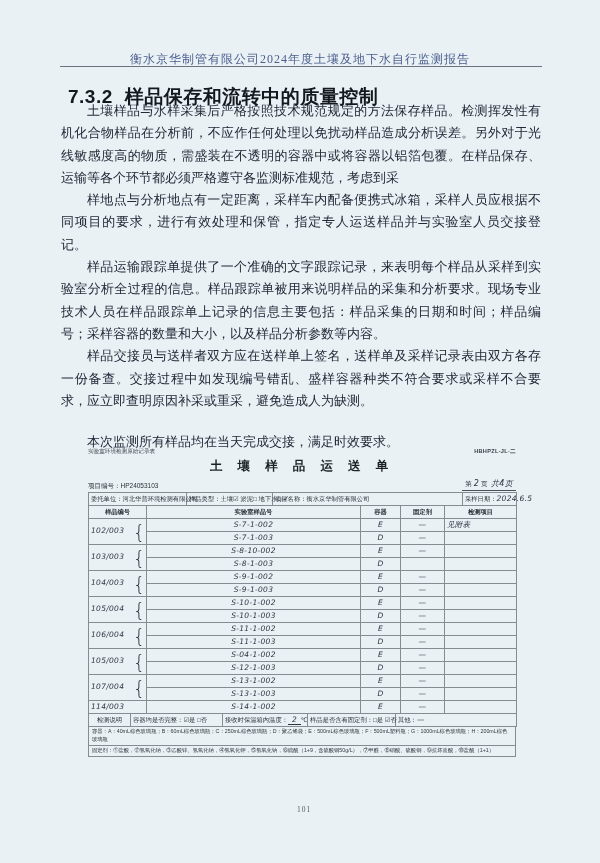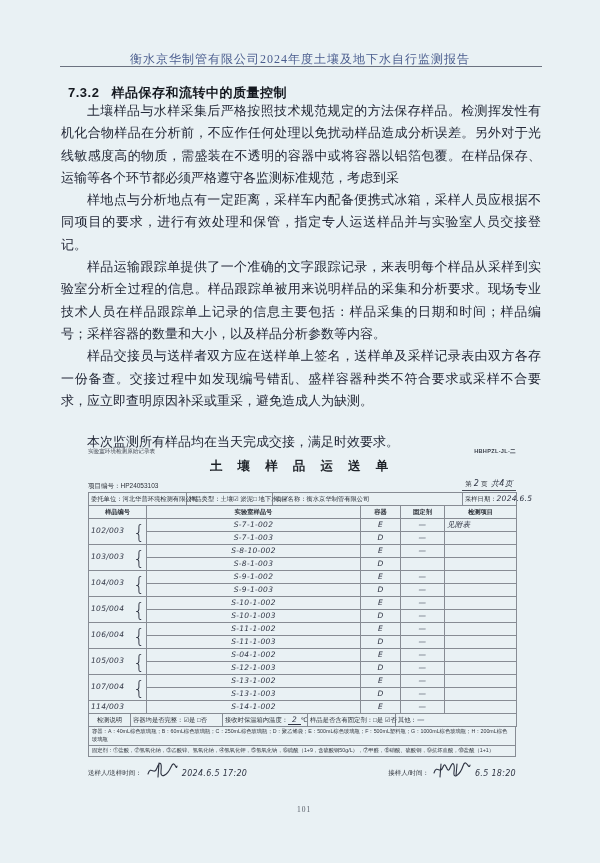--- a/index.html
+++ b/index.html
@@ -21,21 +21,21 @@
   }
   .header-rule{
     position:absolute;top:66px;left:60px;right:58px;
     border-top:1px solid #6b7280;
   }
 
   
   .section-title{
     position:absolute;top:84px;left:68px;margin:0;
     font-family:"Liberation Sans", sans-serif;
-    font-size:13px;font-weight:700;color:#14181f;
+    font-size:19px;font-weight:700;color:#14181f;
     letter-spacing:0.5px;
   }
   .section-title .st-gap{display:inline-block;width:12px;}
 
   
   .body-text{
     position:absolute;top:100px;left:61px;width:480px;
     font-size:13px;line-height:22.3px;text-align:justify;
     color:#242938;
   }
@@ -278,32 +278,16 @@
         <td><span>接收时保温箱内温度：</span><span class="hw sm hw-ul">2</span><span>℃</span></td>
         <td>样品是否含有固定剂：□是 ☑否</td>
         <td><span>其他：</span><span class="hw sm">—</span></td>
       </tr>
     </tbody>
       </table>
 
     <div class="note-band">容器：A：40mL棕色玻璃瓶；B：60mL棕色玻璃瓶；C：250mL棕色玻璃瓶；D：聚乙烯袋；E：500mL棕色玻璃瓶；F：500mL塑料瓶；G：1000mL棕色玻璃瓶；H：200mL棕色玻璃瓶</div>
     <div class="note-band">固定剂：①盐酸，②氢氧化钠，③乙酸锌、氢氧化钠，④氢氧化钾，⑤氢氧化钠，⑥硫酸（1+9，含硫酸铜50g/L），⑦甲醛，⑧硝酸、硫酸铜，⑨抗坏血酸，⑩盐酸（1+1）</div>
 
-    <div class="form-footer">
-      <div class="sig-group">
-        <span>送样人/送样时间：</span>
-        <svg class="sig-svg" width="34" height="16" viewBox="0 0 34 16">
-          <path d="M3 12 C6 3, 9 14, 12 6 S17 1, 16 9 S22 14, 26 5 S31 10, 32 4 M14 1 L13 15" fill="none" stroke="#2e3342" stroke-width="1.1" stroke-linecap="round"></path>
-        </svg>
-        <span class="hw">2024.6.5 17:20</span>
-      </div>
-      <div class="sig-group">
-        <span>接样人/时间：</span>
-        <svg class="sig-svg" width="40" height="16" viewBox="0 0 40 16">
-          <path d="M2 11 C5 2, 8 13, 11 5 S15 14, 18 6 S23 2, 22 10 S28 13, 31 4 S37 9, 38 3 M9 2 L8 15 M25 2 L24 14" fill="none" stroke="#2e3342" stroke-width="1.1" stroke-linecap="round"></path>
-        </svg>
-        <span class="hw">6.5 18:20</span>
-      </div>
-    </div>
   </div>
 
   <div class="page-number">101</div>
 </div>
 
 </body></html>

